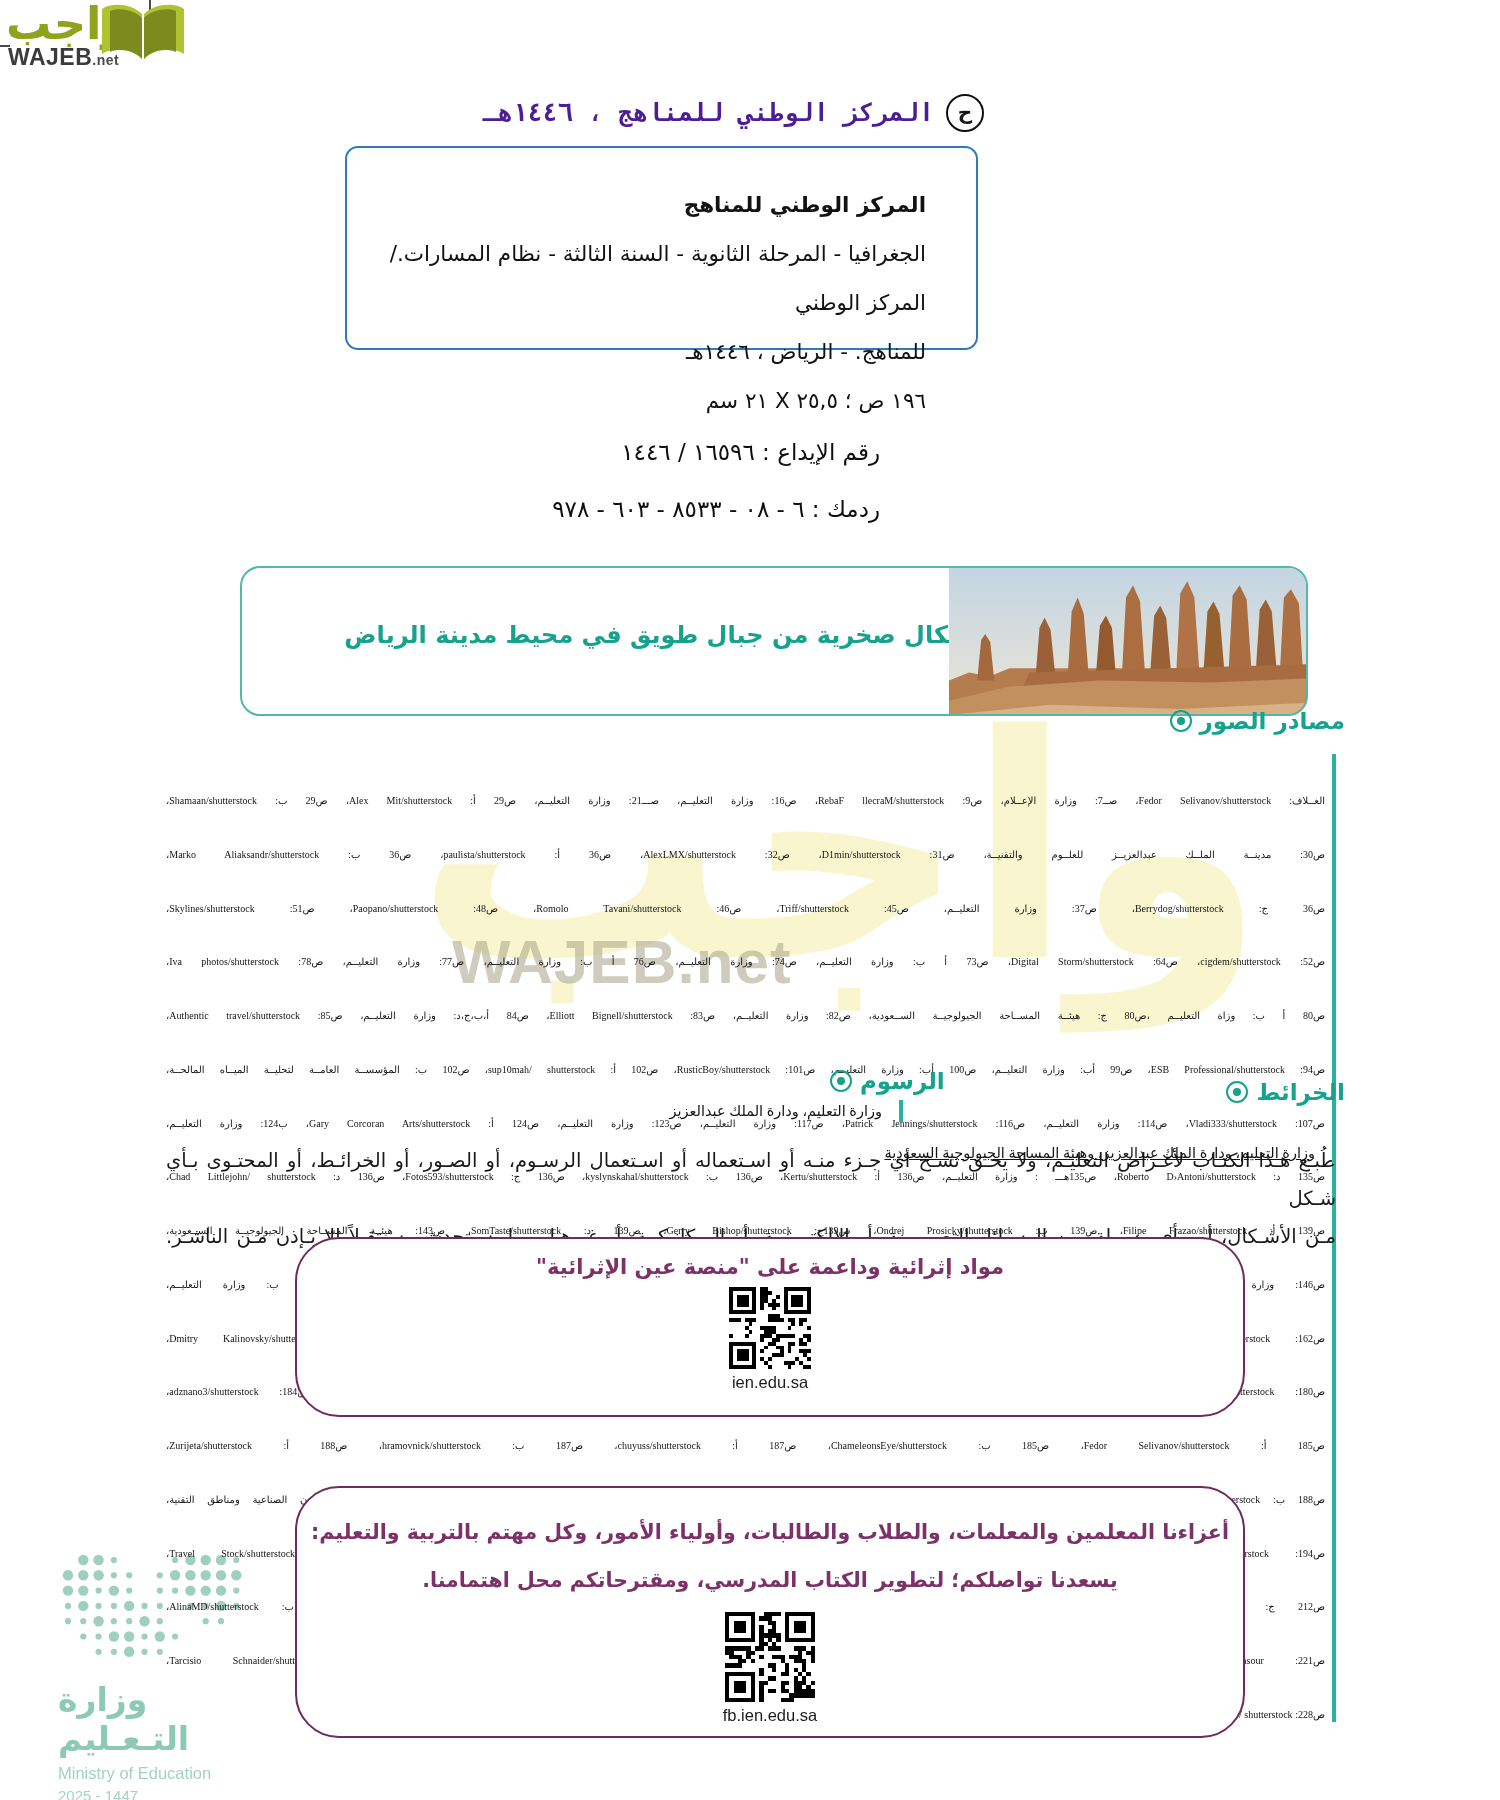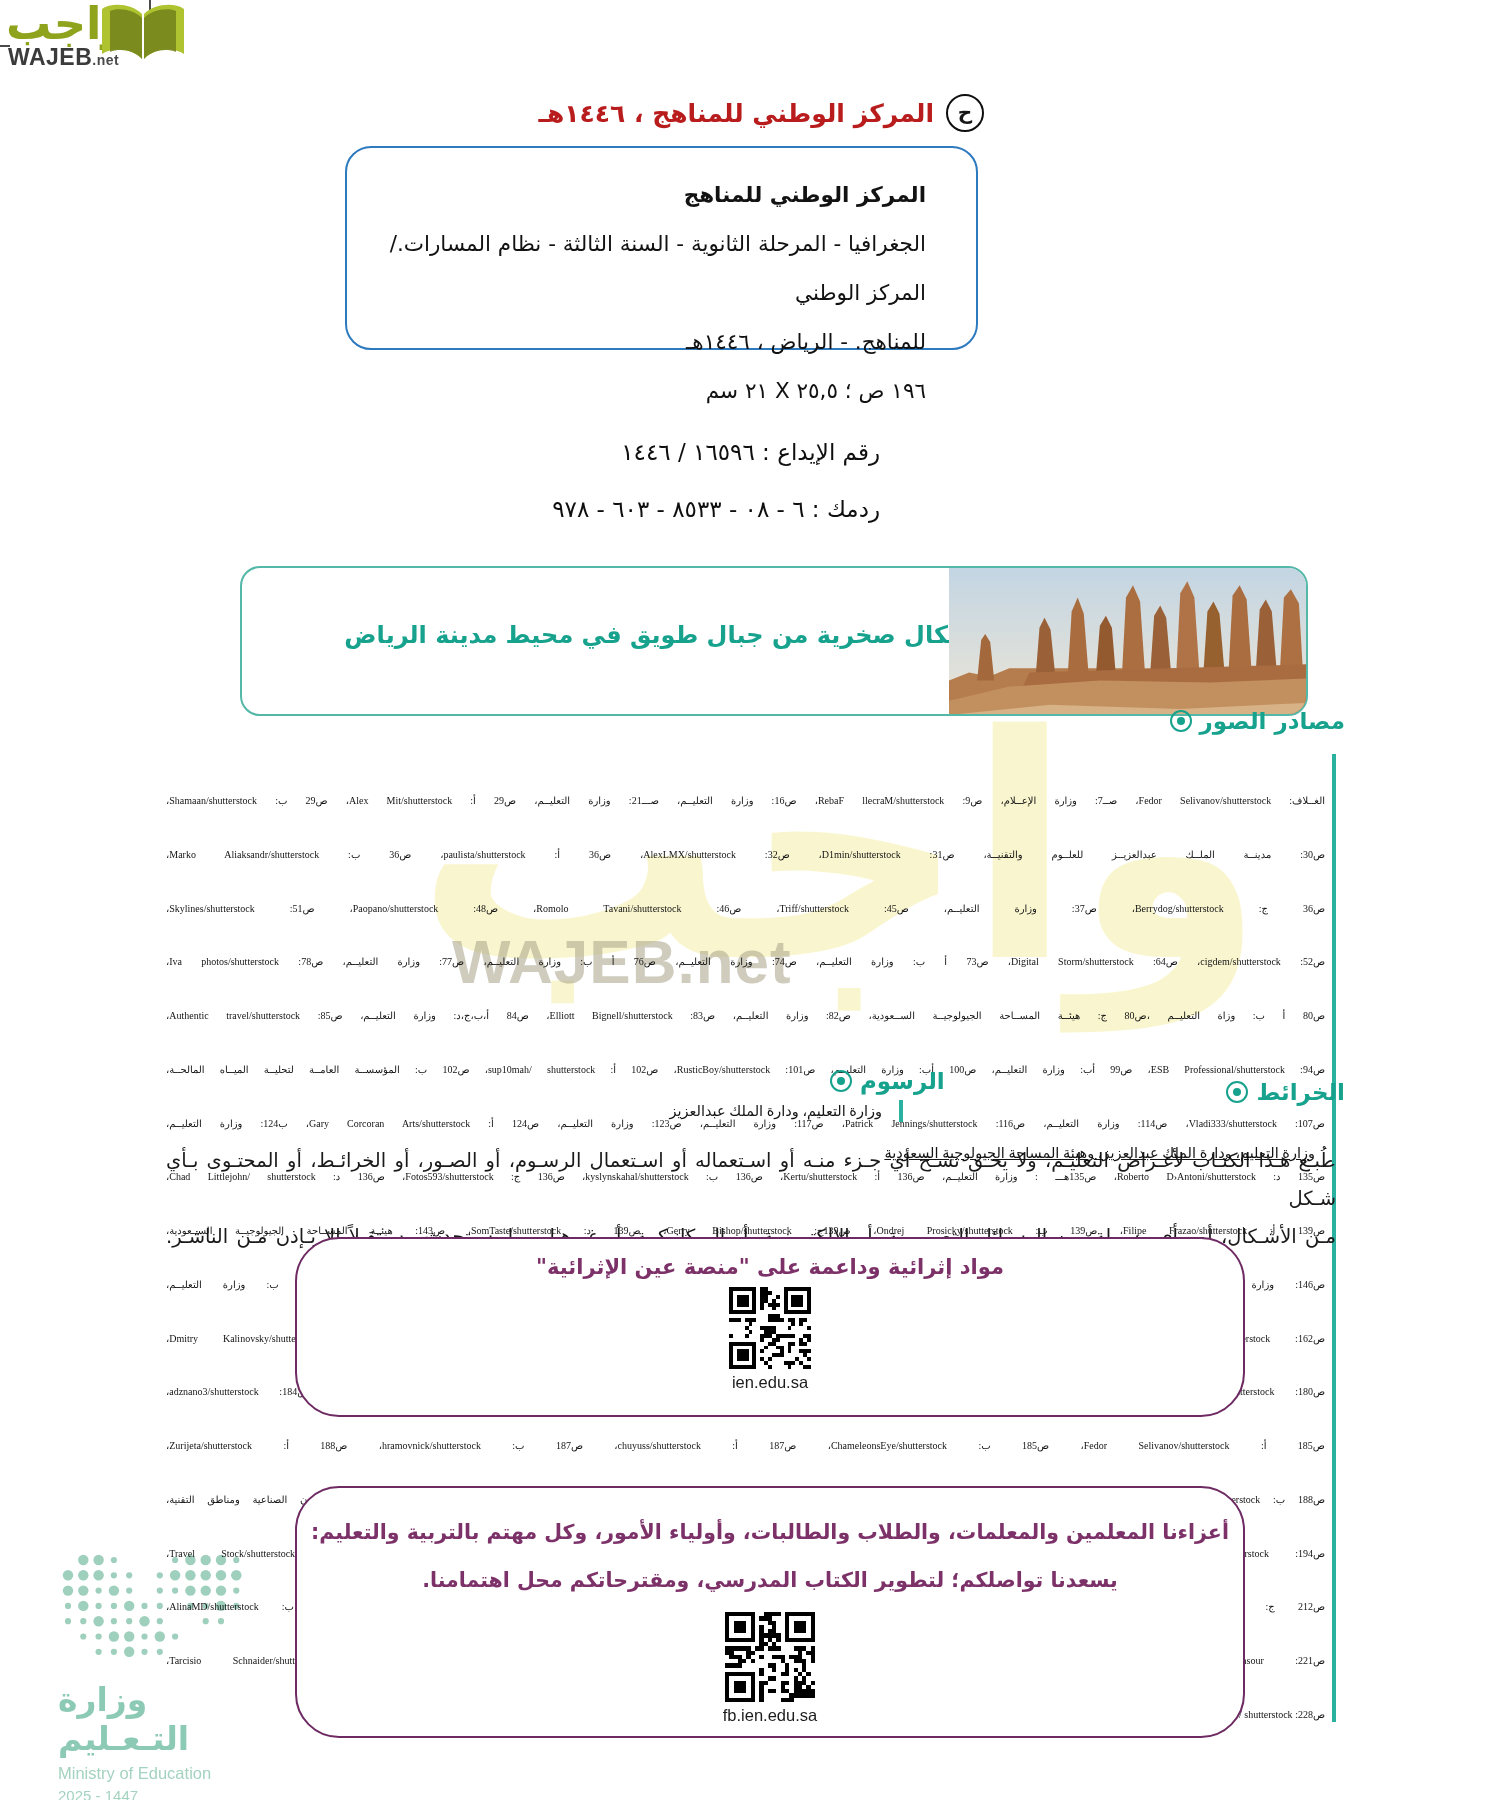--- a/index.html
+++ b/index.html
@@ -14,25 +14,25 @@
   
   .wajeb-ar{left:6px;top:0px;width:92px;font-size:45px;font-weight:800;color:var(--olive);text-align:center;line-height:48px;}
   .wajeb-en{left:8px;top:44px;font-weight:800;color:#3b3b3b;font-size:23px;font-family:"Liberation Sans",sans-serif;letter-spacing:.5px;}
   .wajeb-en .net{font-size:14px;color:#4a4a4a;font-weight:700;}
   .book-svg{left:98px;top:2px;}
 
   
   .copyright-line{top:94px;left:598px;width:386px;display:flex;direction:rtl;gap:12px;align-items:center;}
   .c-circle{width:34px;height:34px;border:2.5px solid #0f0f0f;border-radius:50%;
             font-size:20px;font-weight:700;text-align:center;line-height:32px;flex:0 0 auto;}
-  .c-title{font-size:25px;font-weight:700;color:#b91c1c;white-space:nowrap;}
+  .c-title{font-size:25px;font-weight:700;color:#4c1d95;white-space:nowrap;font-family:Liberation Mono, monospace;}
 
   
   .catalog-box{left:345px;top:146px;width:633px;height:204px;border:2px solid var(--blue);
-               border-radius:26px;box-sizing:border-box;padding:22px 50px 0 16px;direction:rtl;}
+               border-radius:13px;box-sizing:border-box;padding:32px 50px 0 16px;direction:rtl;}
   .catalog-line{font-size:21.5px;line-height:49px;color:#121212;text-align:right;}
   .catalog-line:first-child{font-weight:700;}
 
   
   .deposit{top:424px;right:620px;direction:rtl;text-align:right;}
   .dep-line{font-size:23px;line-height:57px;color:#0f0f0f;}
 
   
   .photo-box{left:240px;top:566px;width:1068px;height:150px;border:2px solid #54b8a8;
              border-radius:20px;box-sizing:border-box;overflow:hidden;background:#fff;z-index:3;}

